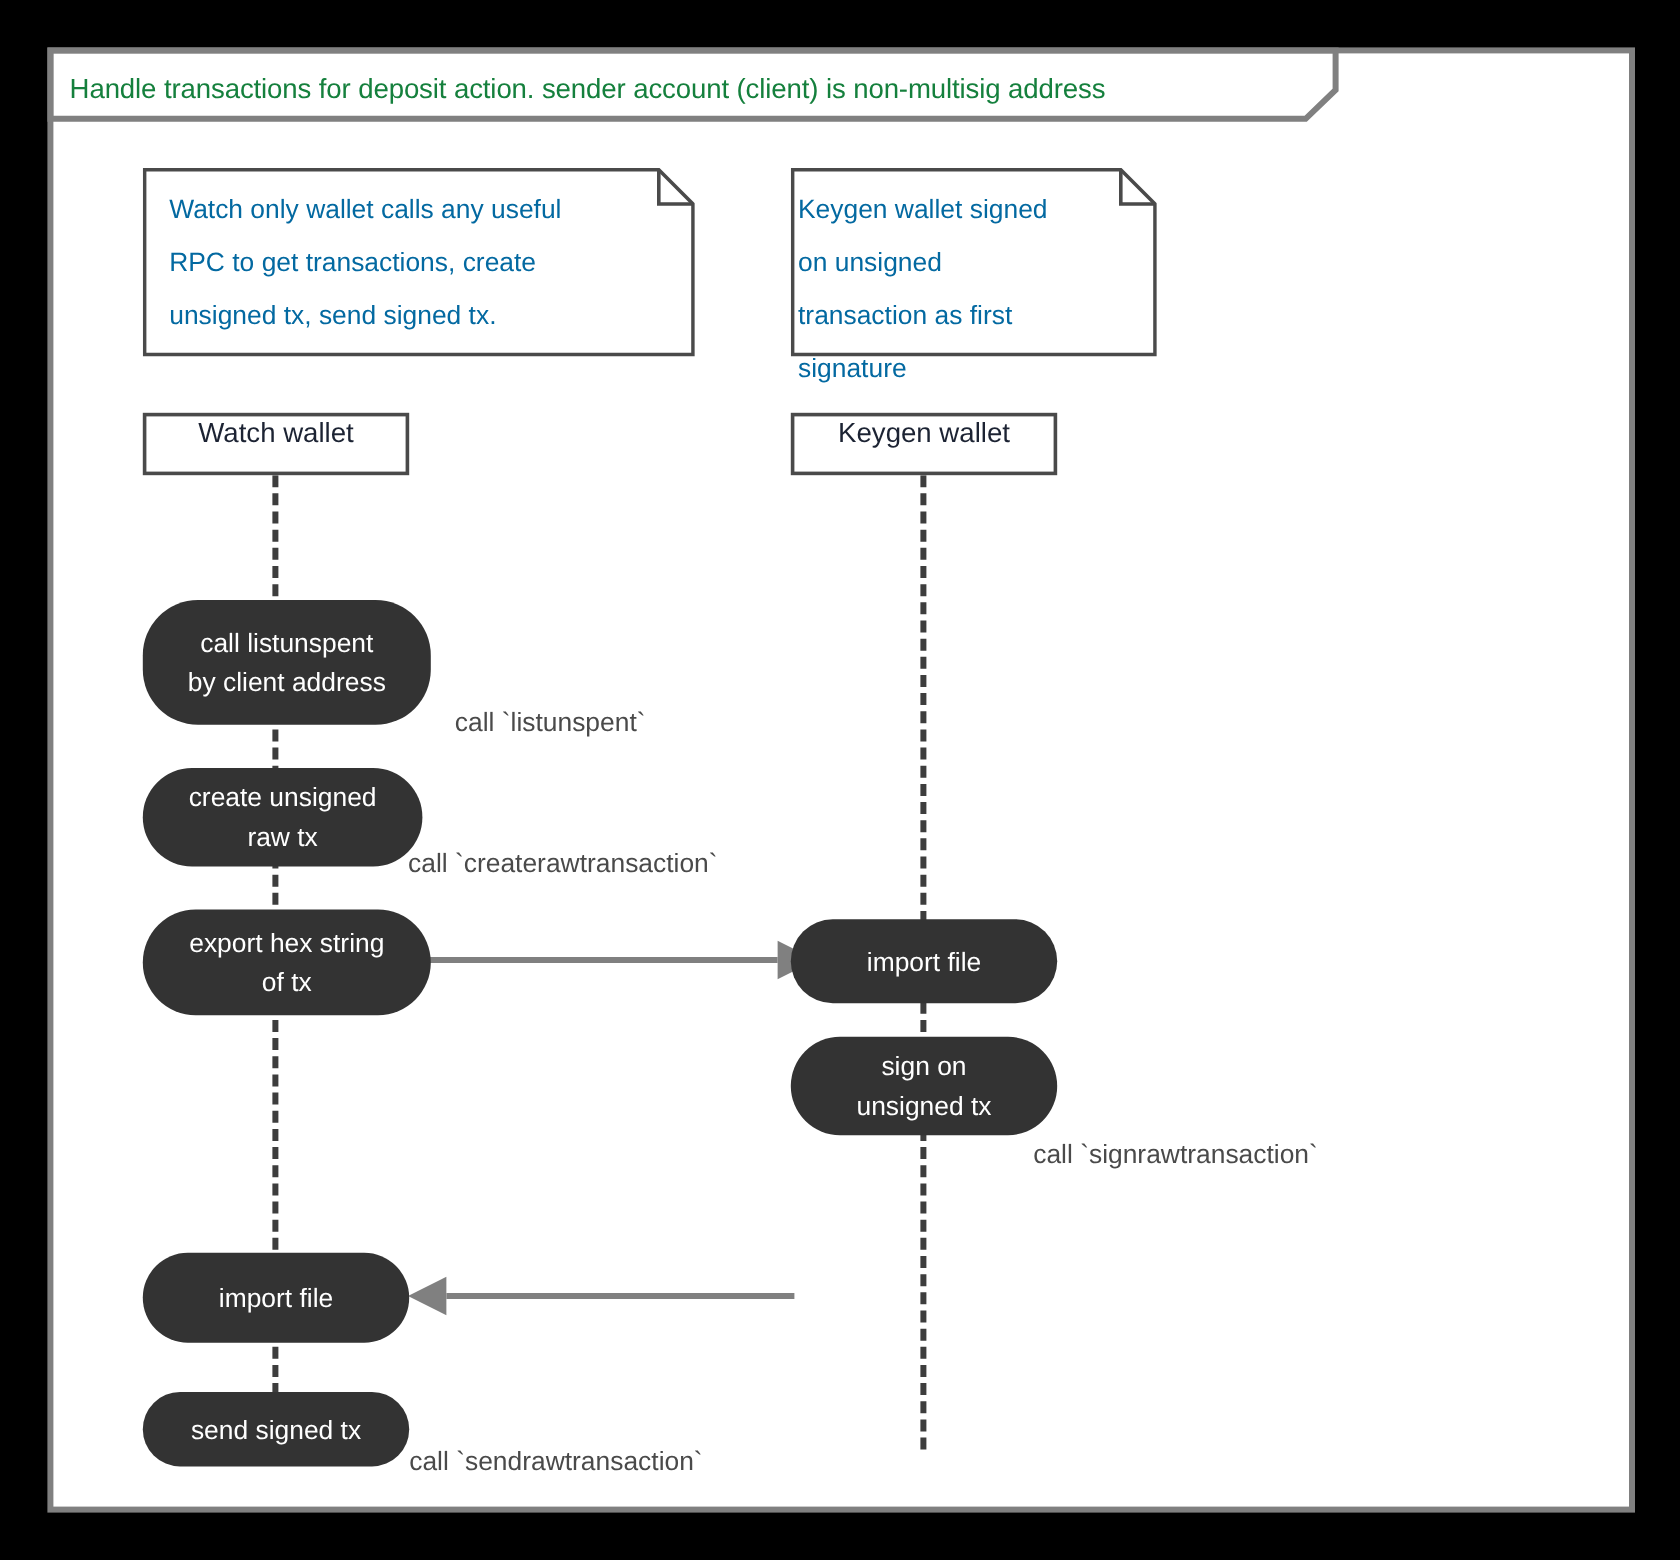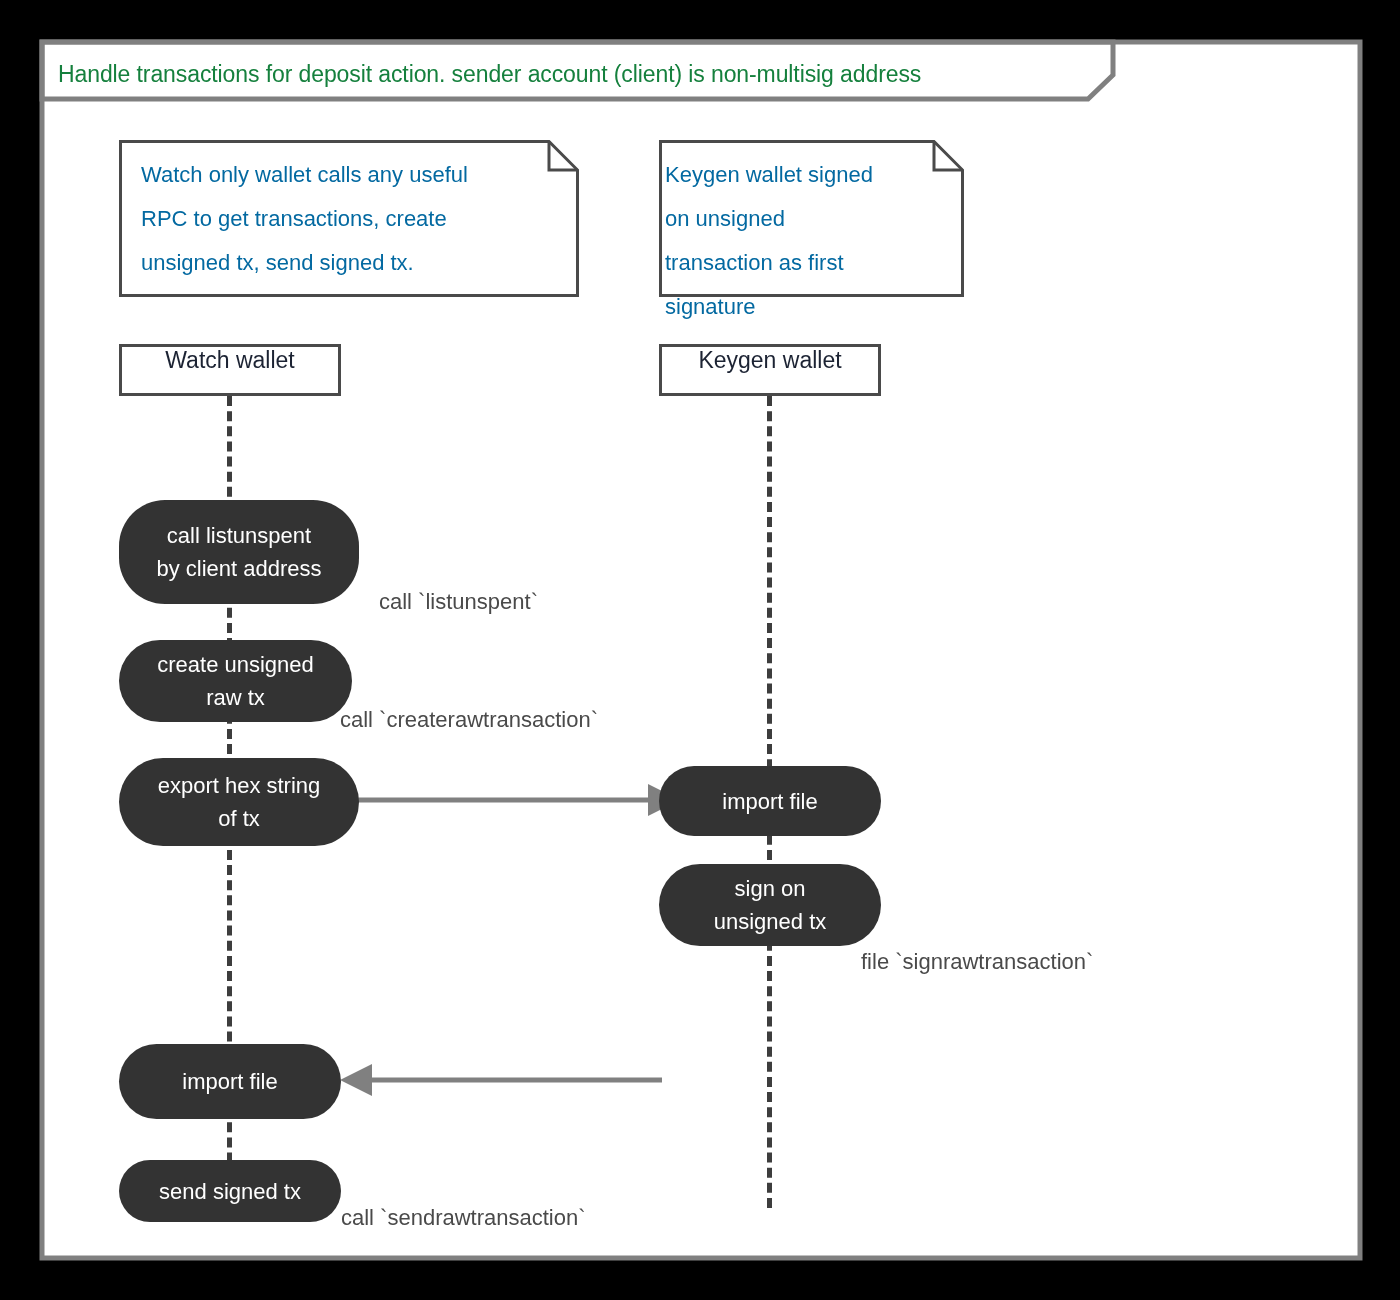--- a/index.html
+++ b/index.html
@@ -232,17 +232,17 @@
   </div>
 
   <div class="action" style="left:119px; top:1160px; width:222px; height:62px;">
     <span>send signed tx</span>
   </div>
 
   <div class="msg-label" style="left:379px; top:589px;">call `listunspent`</div>
 
   <div class="msg-label" style="left:340px; top:707px;">call `createrawtransaction`</div>
 
-  <div class="msg-label" style="left:861px; top:949px;">file `signrawtransaction`</div>
+  <div class="msg-label" style="left:861px; top:949px;">call `signrawtransaction`</div>
 
   <div class="msg-label" style="left:341px; top:1205px;">call `sendrawtransaction`</div>
 
 </div>
 
 </body></html>

